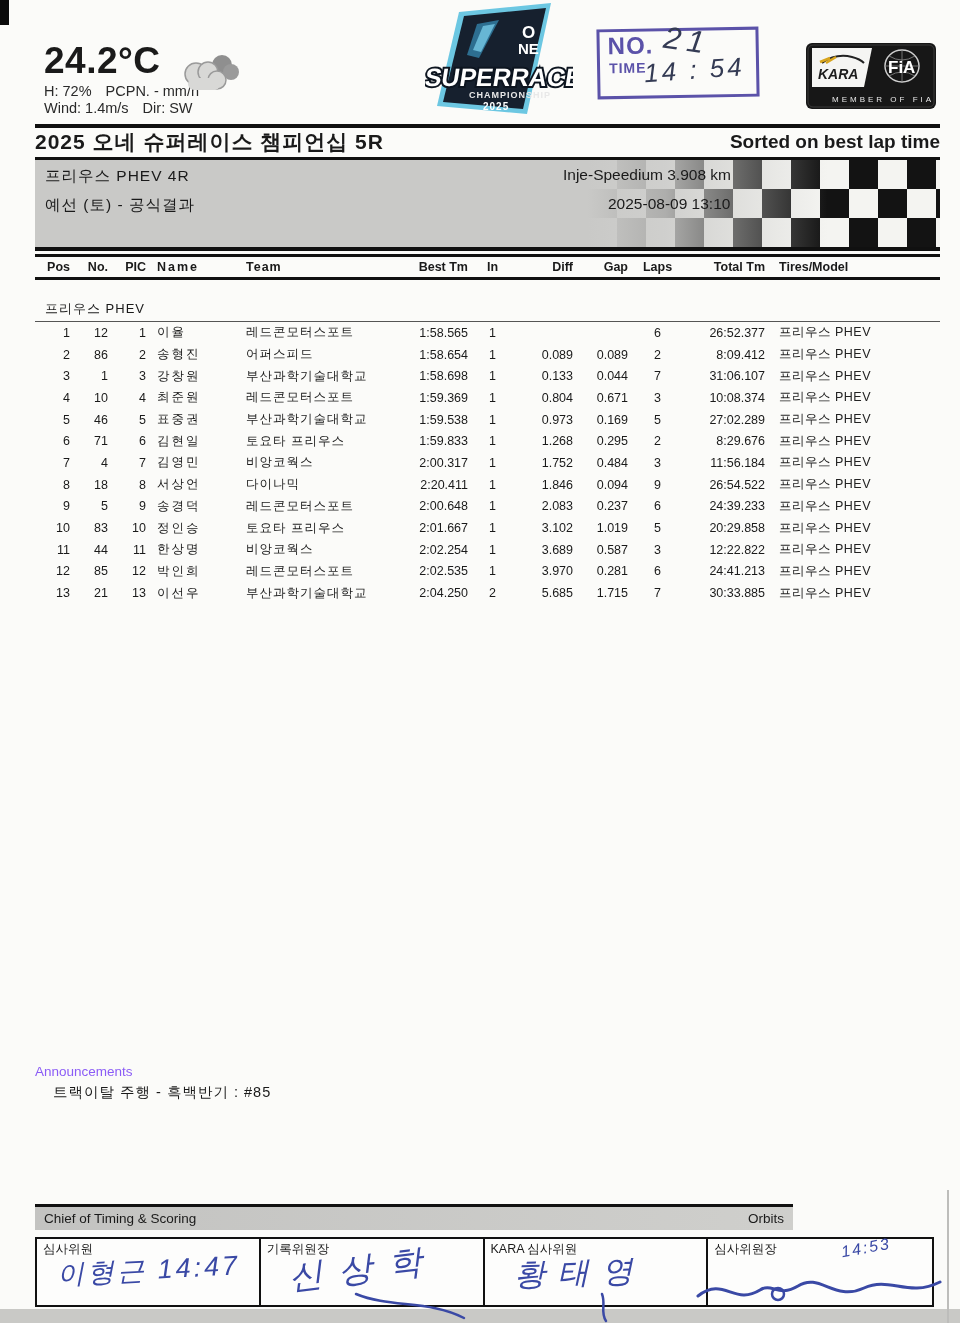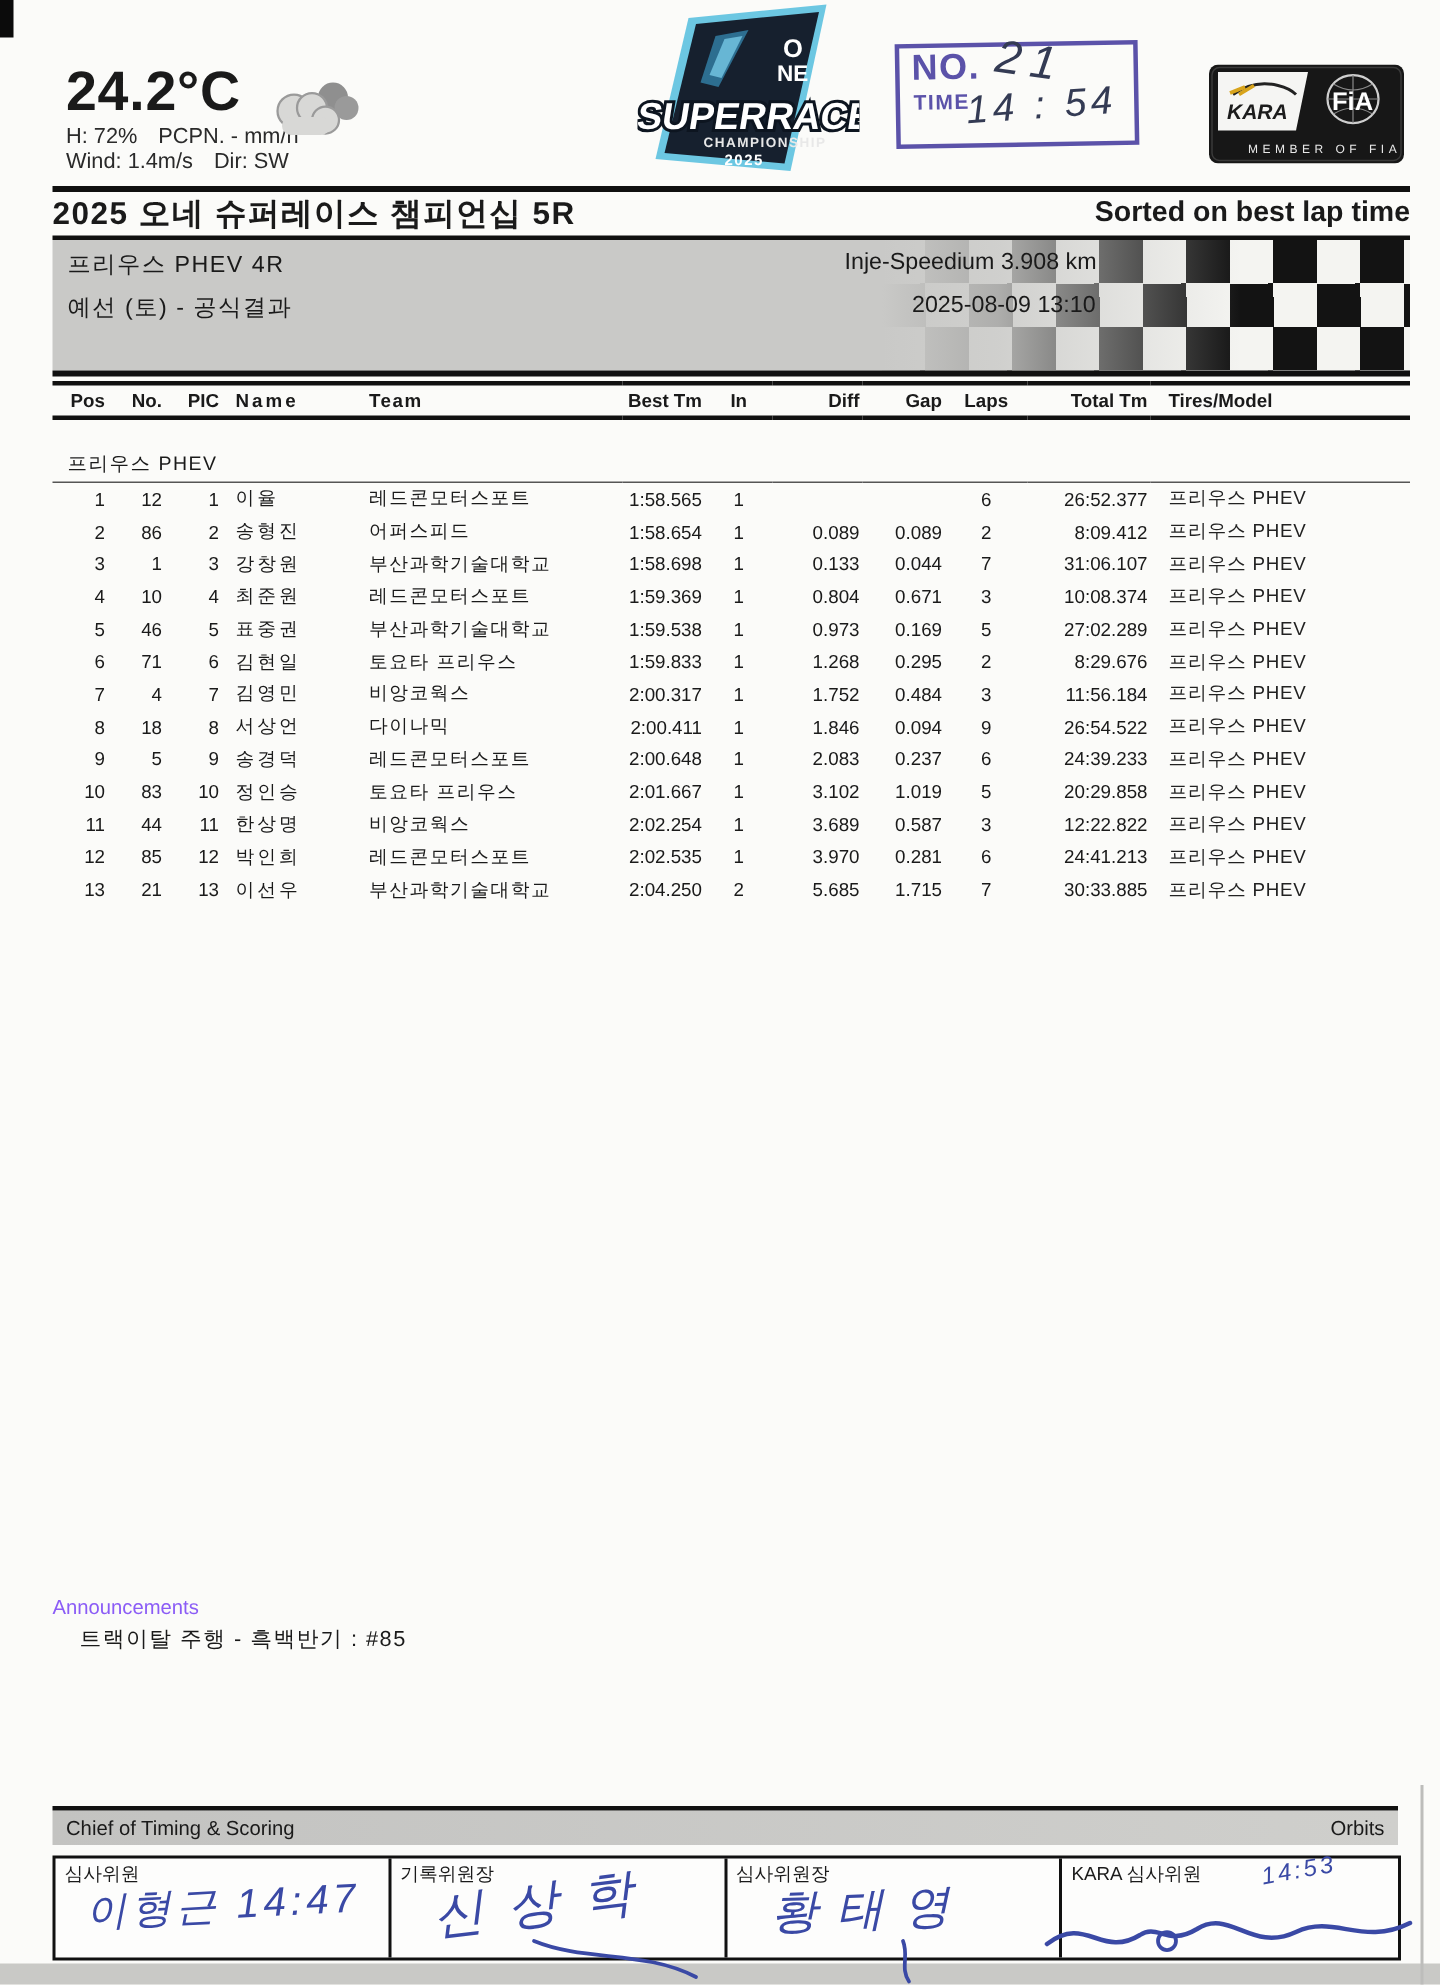--- a/index.html
+++ b/index.html
@@ -69,21 +69,21 @@
   .n2{padding-left:6px;letter-spacing:1px;}
   td.model{font-size:9px;color:#222;padding-left:12px;letter-spacing:0.5px;}
   th.model{padding-left:12px;}
 
   
   .ann{position:absolute;left:35px;top:1064px;}
   .ann-title{font-size:13.5px;color:#8b5cf6;}
   .ann-item{font-size:14.5px;margin:4px 0 0 18px;letter-spacing:1px;}
 
   
-  .foot-bar{position:absolute;left:35px;top:1204px;width:897px;height:26px;box-sizing:border-box;
+  .foot-bar{position:absolute;left:35px;top:1204px;width:758px;height:26px;box-sizing:border-box;
     background:linear-gradient(to right,#c3c3c1,#cfcfcc);border-top:3px solid #111;
     display:flex;justify-content:space-between;align-items:center;padding:0 9px;}
   .foot-bar div{font-size:13.5px;}
   .sig-table{position:absolute;left:35px;top:1237px;width:895px;height:66px;border:2.5px solid #111;
     display:grid;grid-template-columns:1fr 1fr 1fr 1fr;background:#fdfdfc;}
   .sigcell{border-right:2.5px solid #111;padding:2px 6px;font-size:12.5px;position:relative;}
   .sigcell:last-child{border-right:none;}
 
   .ink{position:absolute;color:#3a49a5;font-style:italic;z-index:5;white-space:nowrap;}
   .sig1{left:57px;top:1252px;font-size:27px;transform:rotate(-3deg);letter-spacing:3px;}
@@ -308,21 +308,21 @@
           <td class="c">3</td>
           <td class="r">11:56.184</td>
           <td class="l model">프리우스 PHEV</td>
         </tr>
         <tr class="data">
           <td class="r">8</td>
           <td class="r">18</td>
           <td class="r">8</td>
           <td class="l n1">서상언</td>
           <td class="l n2">다이나믹</td>
-          <td class="r">2:00.411</td>
+          <td class="r">2:20.411</td>
           <td class="c">1</td>
           <td class="r">1.846</td>
           <td class="r">0.094</td>
           <td class="c">9</td>
           <td class="r">26:54.522</td>
           <td class="l model">프리우스 PHEV</td>
         </tr>
         <tr class="data">
           <td class="r">9</td>
           <td class="r">5</td>
@@ -408,24 +408,24 @@
 </div>
 
 <div class="sig-table">
   <div class="sigcell">
     <span>심사위원</span>
   </div>
   <div class="sigcell">
     <span>기록위원장</span>
   </div>
   <div class="sigcell">
+    <span>KARA 심사위원</span>
+  </div>
+  <div class="sigcell">
     <span>심사위원장</span>
-  </div>
-  <div class="sigcell">
-    <span>KARA 심사위원</span>
   </div>
 </div>
 
 <div class="ink sig1">이형근 14:47</div>
 <div class="ink sig2">신상학</div>
 <div class="ink sig3">황태영</div>
 <div class="ink sig4t">14:53</div>
 <svg class="sigsvg" style="left:694px;top:1258px;" width="252" height="62" viewBox="0 0 252 62">
   <path d="M4,38 C30,18 40,48 66,32 C78,24 84,40 104,28 C126,14 140,44 170,30 C196,18 214,40 246,24" fill="none" stroke="#3a49a5" stroke-width="3" stroke-linecap="round"></path>
   <circle cx="84" cy="36" r="6" fill="none" stroke="#3a49a5" stroke-width="2.5"></circle>

